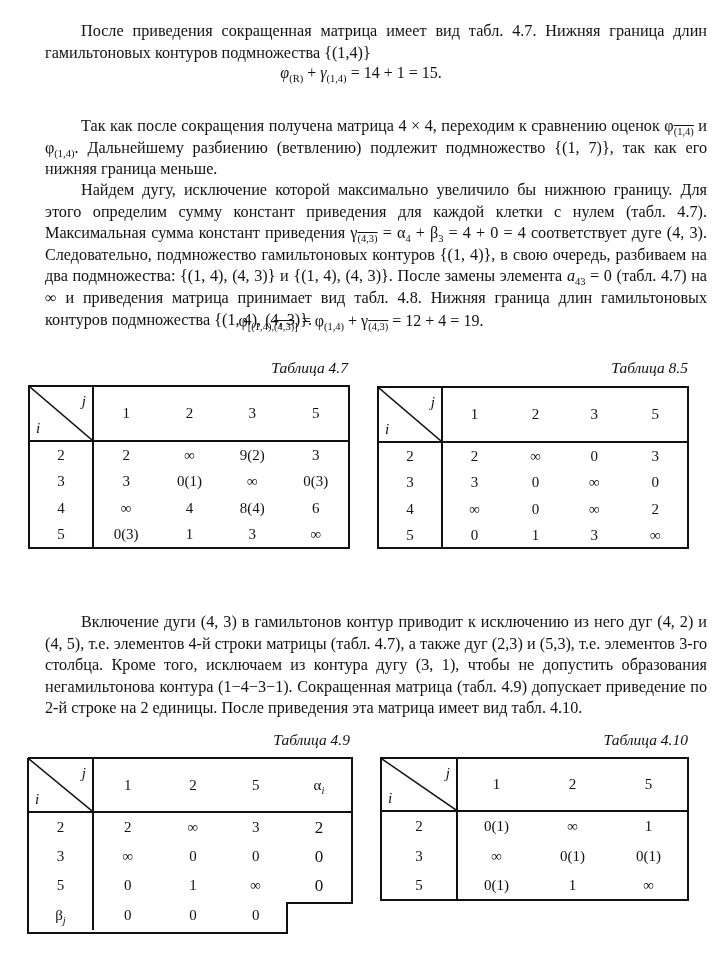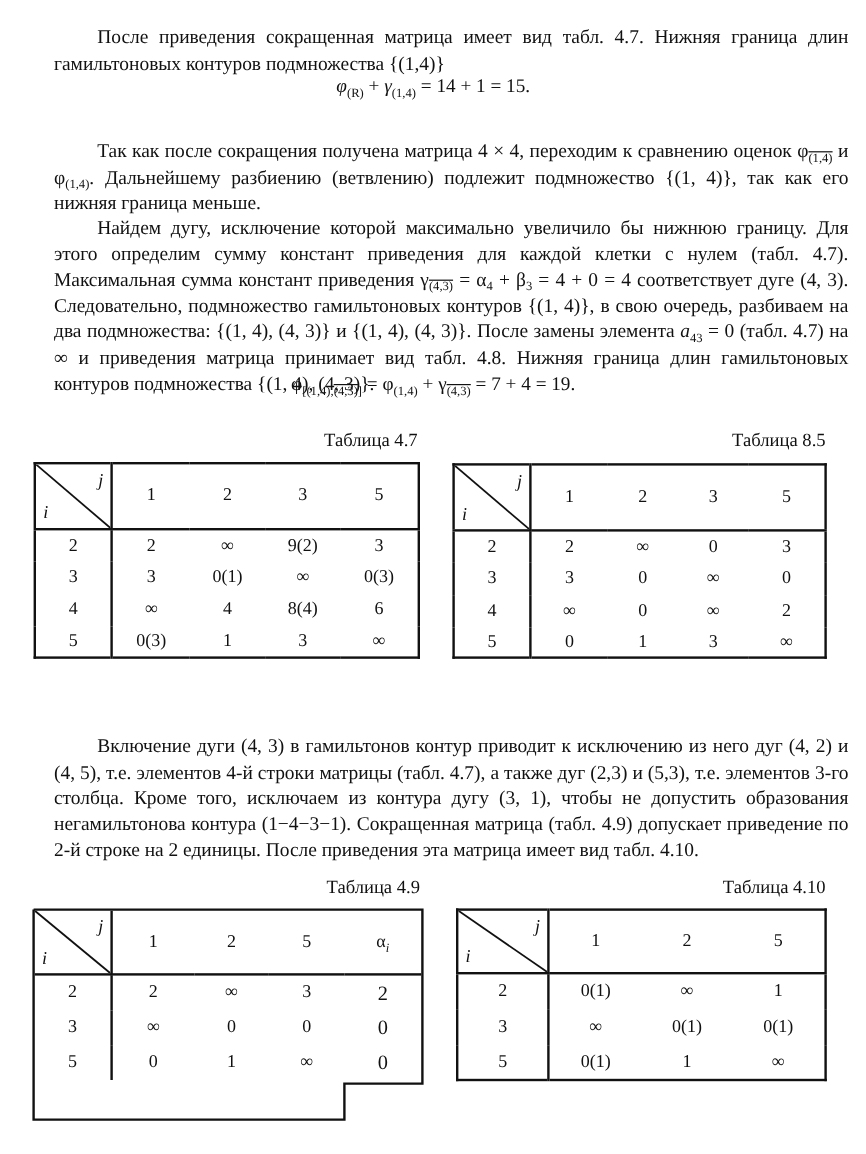--- a/index.html
+++ b/index.html
@@ -4,42 +4,42 @@
 <style>
   html, body { margin:0; padding:0; background:#ffffff; }
   body { width:722px; height:962px; position:relative; overflow:hidden;
          font-family:"Liberation Serif", serif; color:#111; }
   .p { position:absolute; left:28px; width:662px; font-size:16.2px; line-height:21.6px;
        text-align:justify; margin:17px; }
   .p .ind { display:inline-block; width:36px; }
   .formula { position:absolute; left:0; width:722px; text-align:center; font-size:16px; }
   sub { font-size:10.5px; vertical-align:-4px; line-height:0; }
   .ob { text-decoration:overline; }
-  .cap { position:absolute; font-size:15.5px; }
+  .cap { position:absolute; font-style:italic; font-size:15.5px; }
   table.mx { position:absolute; border-collapse:collapse; font-size:15px; text-align:center; }
   table.mx td { padding:0; }
   .diag { position:relative; border-right:2px solid #111; border-bottom:2px solid #111; }
   .diag svg { position:absolute; left:0; top:0; width:100%; height:100%; }
   .diag .j { position:absolute; right:6px; top:6px; font-style:italic; }
   .diag .i { position:absolute; left:6px; bottom:3px; font-style:italic; }
   .hdr td { border-bottom:2px solid #111; }
   .rl { border-right:2px solid #111; }
 </style>
 </head>
 <body>
 
 <p class="p" style="top:4px"><span class="ind"></span><span>После приведения сокращенная матрица имеет вид табл. 4.7. Нижняя граница длин гамильтоновых контуров подмножества {(1,4)}</span></p>
 
 <div class="formula" style="top:64px"><i>φ</i><sub>(R)</sub><span> + </span><i>γ</i><sub>(1,4)</sub><span> = 14 + 1 = 15.</span></div>
 
-<p class="p" style="top:99px"><span class="ind"></span><span>Так как после сокращения получена матрица 4 × 4, переходим к сравнению оценок </span><span>φ</span><sub class="ob">(1,4)</sub><span> и </span><span>φ</span><sub>(1,4)</sub><span>. Дальнейшему разбиению (ветвлению) подлежит подмножество {(1, 4)}, так как его нижняя граница меньше.</span></p>
+<p class="p" style="top:99px"><span class="ind"></span><span>Так как после сокращения получена матрица 4 × 4, переходим к сравнению оценок </span><span>φ</span><sub class="ob">(1,4)</sub><span> и </span><span>φ</span><sub>(1,4)</sub><span>. Дальнейшему разбиению (ветвлению) подлежит подмножество {(1, 7)}, так как его нижняя граница меньше.</span></p>
 
 <p class="p" style="top:163px"><span class="ind"></span><span>Найдем дугу, исключение которой максимально увеличило бы нижнюю границу. Для этого определим сумму констант приведения для каждой клетки с нулем (табл. 4.7). Максимальная сумма констант приведения </span><span>γ</span><sub class="ob">(4,3)</sub><span> = α</span><sub>4</sub><span> + β</span><sub>3</sub><span> = 4 + 0 = 4 соответствует дуге (4, 3). Следовательно, подмножество гамильтоновых контуров {(1, 4)}, в свою очередь, разбиваем на два подмножества: {(1, 4), (4, 3)} и {(1, 4), (4, 3)}. После замены элемента </span><i>a</i><sub>43</sub><span> = 0 (табл. 4.7) на ∞ и приведения матрица принимает вид табл. 4.8. Нижняя граница длин гамильтоновых контуров подмножества {(1, 4), (4, 3)}.</span></p>
 
-<div class="formula" style="top:312px"><span>φ</span><sub><span>[(1,4),</span><span class="ob">(4,3)</span><span>]</span></sub><span> = φ</span><sub>(1,4)</sub><span> + γ</span><sub class="ob">(4,3)</sub><span> = 7 + 4 = 19.</span></div>
+<div class="formula" style="top:312px"><span>φ</span><sub><span>[(1,4),</span><span class="ob">(4,3)</span><span>]</span></sub><span> = φ</span><sub>(1,4)</sub><span> + γ</span><sub class="ob">(4,3)</sub><span> = 12 + 4 = 19.</span></div>
 
 <div class="cap" style="top:359px; right:374px">Таблица 4.7</div>
 <table class="mx" style="left:28px; top:385px; width:322px; border:2px solid #111">
   <tbody>
       <tr class="hdr" style="height:55px">
     <td class="diag" style="width:62px">
       <svg viewBox="0 0 62 55" preserveAspectRatio="none">
             <line x1="0" y1="0" x2="62" y2="55" stroke="#111" stroke-width="1.5"></line>
           </svg>
       <span class="j">j</span>
@@ -163,20 +163,27 @@
         <td>0</td>
         <td style="font-size:17px">0</td>
       </tr>
   <tr style="height:29px">
         <td class="rl">5</td>
         <td>0</td>
         <td>1</td>
         <td>∞</td>
         <td style="font-size:17px">0</td>
       </tr>
+  <tr style="height:30px">
+        <td class="rl"><span>β</span><sub style="font-style:italic">j</sub></td>
+        <td>0</td>
+        <td>0</td>
+        <td>0</td>
+        <td></td>
+      </tr>
 </tbody>
   </table>
 
 <div class="cap" style="top:731px; right:34px">Таблица 4.10</div>
 <table class="mx" style="left:380px; top:757px; width:309px; border:2px solid #111">
   <tbody>
       <tr class="hdr" style="height:53px">
     <td class="diag" style="width:74px">
       <svg viewBox="0 0 74 53" preserveAspectRatio="none">
             <line x1="0" y1="0" x2="74" y2="53" stroke="#111" stroke-width="1.5"></line>

